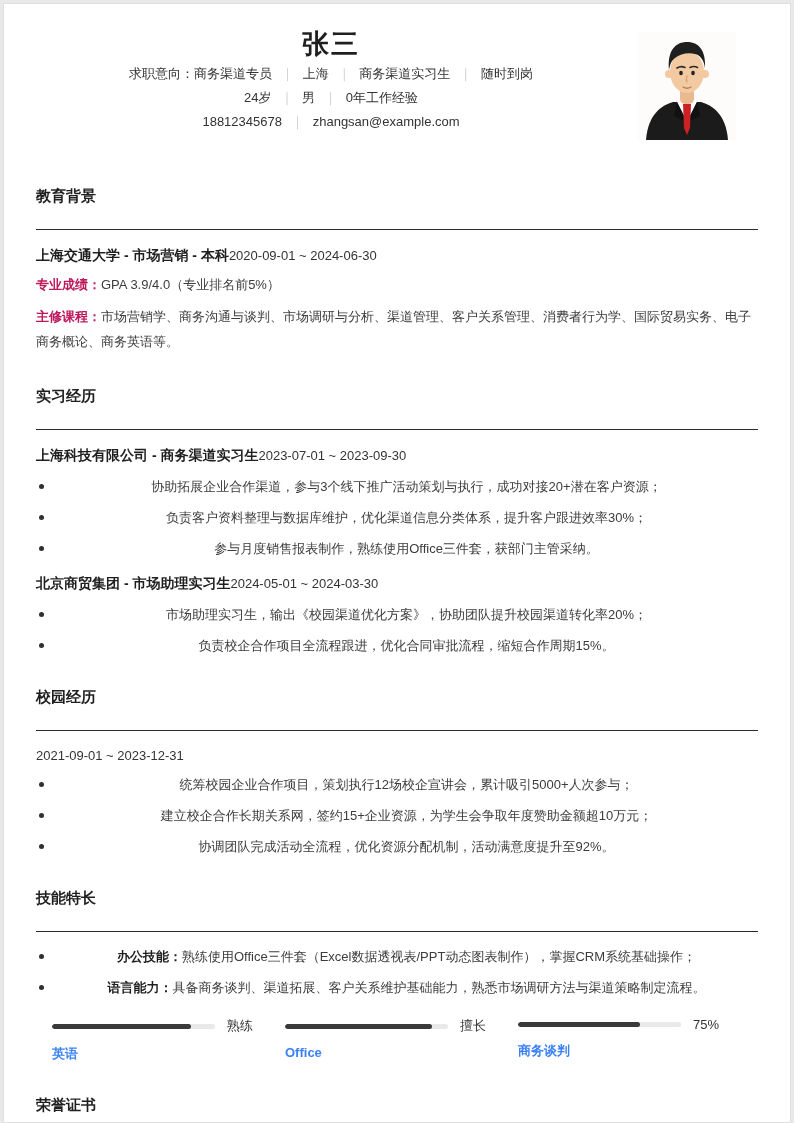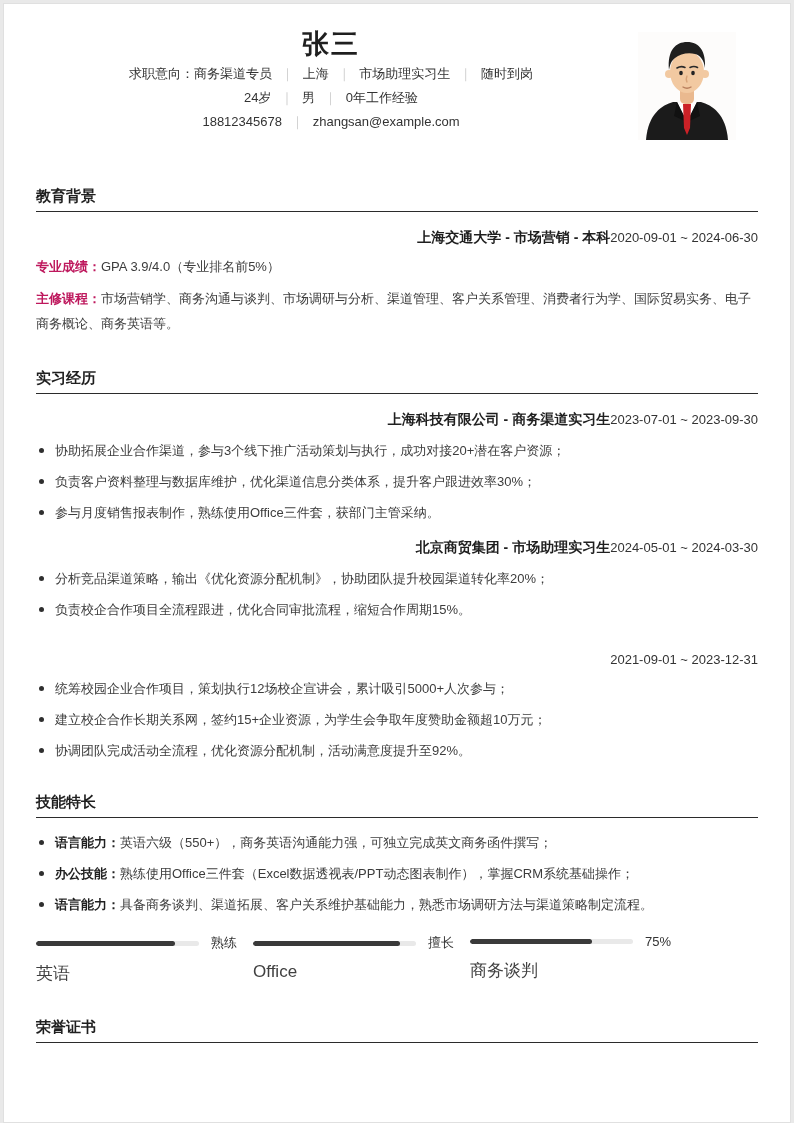--- a/index.html
+++ b/index.html
@@ -24,59 +24,59 @@
   .hline .sep { color: #c9c9c9; margin: 0 9px; font-weight: normal; }
   .photo {
     position: absolute; top: 6px; right: 22px; width: 98px; height: 108px;
     overflow: hidden; background: #fdfcfb;
   }
 
   
   .section { margin-top: 33px; }
   .section-title {
     font-size: 15px; font-weight: bold; color: #1f1f1f;
-    padding-bottom: 6px; border-bottom: 1.5px solid #2b2b2b; line-height: 18px;
-  }
-  .row-between { display: flex; justify-content: flex-end; align-items: baseline; margin-top: 17px; }
+    padding-bottom: 24px; border-bottom: 1.5px solid #2b2b2b; line-height: 18px;
+  }
+  .row-between { display: flex; justify-content: flex-start; align-items: baseline; margin-top: 17px; }
   .row-title { font-size: 14px; font-weight: bold; color: #1f1f1f; }
   .row-date { font-size: 13px; color: #333; white-space: nowrap; }
 
   .kv-line { font-size: 13px; line-height: 25px; margin-top: 7px; color: #3c3c3c; }
   .kv-line b { color: #be185d; }
 
-  ul.bullets { list-style: none; margin: 8px 0 0 0; padding: 0; }
+  ul.bullets { list-style: none; margin: 8px 0 0 0; padding: 0; text-align: center; }
   ul.bullets li {
     position: relative; padding-left: 19px; font-size: 13px;
     line-height: 18px; margin-top: 13px; color: #3c3c3c;
   }
   ul.bullets li::before {
     content: ""; position: absolute; left: 3px; top: 6px;
     width: 5px; height: 5px; border-radius: 50%; background: #2f2f2f;
   }
   ul.bullets li b { color: #1f1f1f; }
 
   
   .bars { display: flex; margin-top: 20px; }
-  .bar-col { width: 217px; flex: 0 0 217px; }
+  .bar-col { width: 217px; flex: 0 0 217px; margin-left: 16px; }
   .bar-row { display: flex; align-items: center; }
   .bar-track { flex: 0 0 163px; height: 5px; background: #e9e9e9; border-radius: 3px; overflow: hidden; }
   .bar-fill { height: 100%; background: #3a3a3a; border-radius: 3px; }
   .bar-label { font-size: 13px; color: #333; margin-left: 12px; white-space: nowrap; }
-  .bar-name { font-size: 17px; color: #404040; margin-top: 10px; }
+  .bar-name { font-size: 13px; color: #3b82f6; margin-top: 10px; font-weight: bold; }
 </style>
 </head>
 <body>
 
 <div class="page">
 
   <div class="header">
     <div class="header-text">
       <div class="name">张三</div>
       <div class="hline">
-        <span>求职意向：</span><span>商务渠道专员</span><span class="sep">｜</span><span>上海</span><span class="sep">｜</span><span>市场助理实习生</span><span class="sep">｜</span><span>随时到岗</span>
+        <span>求职意向：</span><span>商务渠道专员</span><span class="sep">｜</span><span>上海</span><span class="sep">｜</span><span>商务渠道实习生</span><span class="sep">｜</span><span>随时到岗</span>
       </div>
       <div class="hline">
         <span>24岁</span><span class="sep">｜</span><span>男</span><span class="sep">｜</span><span>0年工作经验</span>
       </div>
       <div class="hline">
         <span>18812345678</span><span class="sep">｜</span><span>zhangsan@example.com</span>
       </div>
     </div>
 
     <div class="photo">
@@ -141,42 +141,42 @@
         <li>参与月度销售报表制作，熟练使用Office三件套，获部门主管采纳。</li>
       </ul>
     </div>
 
     <div style="margin-top:16px;">
       <div class="row-between">
         <span class="row-title">北京商贸集团 - 市场助理实习生</span>
         <span class="row-date">2024-05-01 ~ 2024-03-30</span>
       </div>
       <ul class="bullets">
-        <li>分析竞品渠道策略，输出《优化资源分配机制》，协助团队提升校园渠道转化率20%；</li>
+        <li>市场助理实习生，输出《校园渠道优化方案》，协助团队提升校园渠道转化率20%；</li>
         <li>负责校企合作项目全流程跟进，优化合同审批流程，缩短合作周期15%。</li>
       </ul>
     </div>
   </div>
 
   <div class="section">
+    <div class="section-title">校园经历</div>
     <div class="row-between">
       <span class="row-title"></span>
       <span class="row-date">2021-09-01 ~ 2023-12-31</span>
     </div>
     <ul class="bullets">
       <li>统筹校园企业合作项目，策划执行12场校企宣讲会，累计吸引5000+人次参与；</li>
       <li>建立校企合作长期关系网，签约15+企业资源，为学生会争取年度赞助金额超10万元；</li>
       <li>协调团队完成活动全流程，优化资源分配机制，活动满意度提升至92%。</li>
     </ul>
   </div>
 
   <div class="section">
     <div class="section-title">技能特长</div>
     <ul class="bullets" style="margin-top:16px;">
-      <li><b>语言能力：</b><span>英语六级（550+），商务英语沟通能力强，可独立完成英文商务函件撰写；</span></li>
       <li><b>办公技能：</b><span>熟练使用Office三件套（Excel数据透视表/PPT动态图表制作），掌握CRM系统基础操作；</span></li>
       <li><b>语言能力：</b><span>具备商务谈判、渠道拓展、客户关系维护基础能力，熟悉市场调研方法与渠道策略制定流程。</span></li>
     </ul>
 
     <div class="bars">
       <div class="bar-col">
         <div class="bar-row">
           <div class="bar-track">
               <div class="bar-fill" style="width: 85%;"></div>
             </div>

